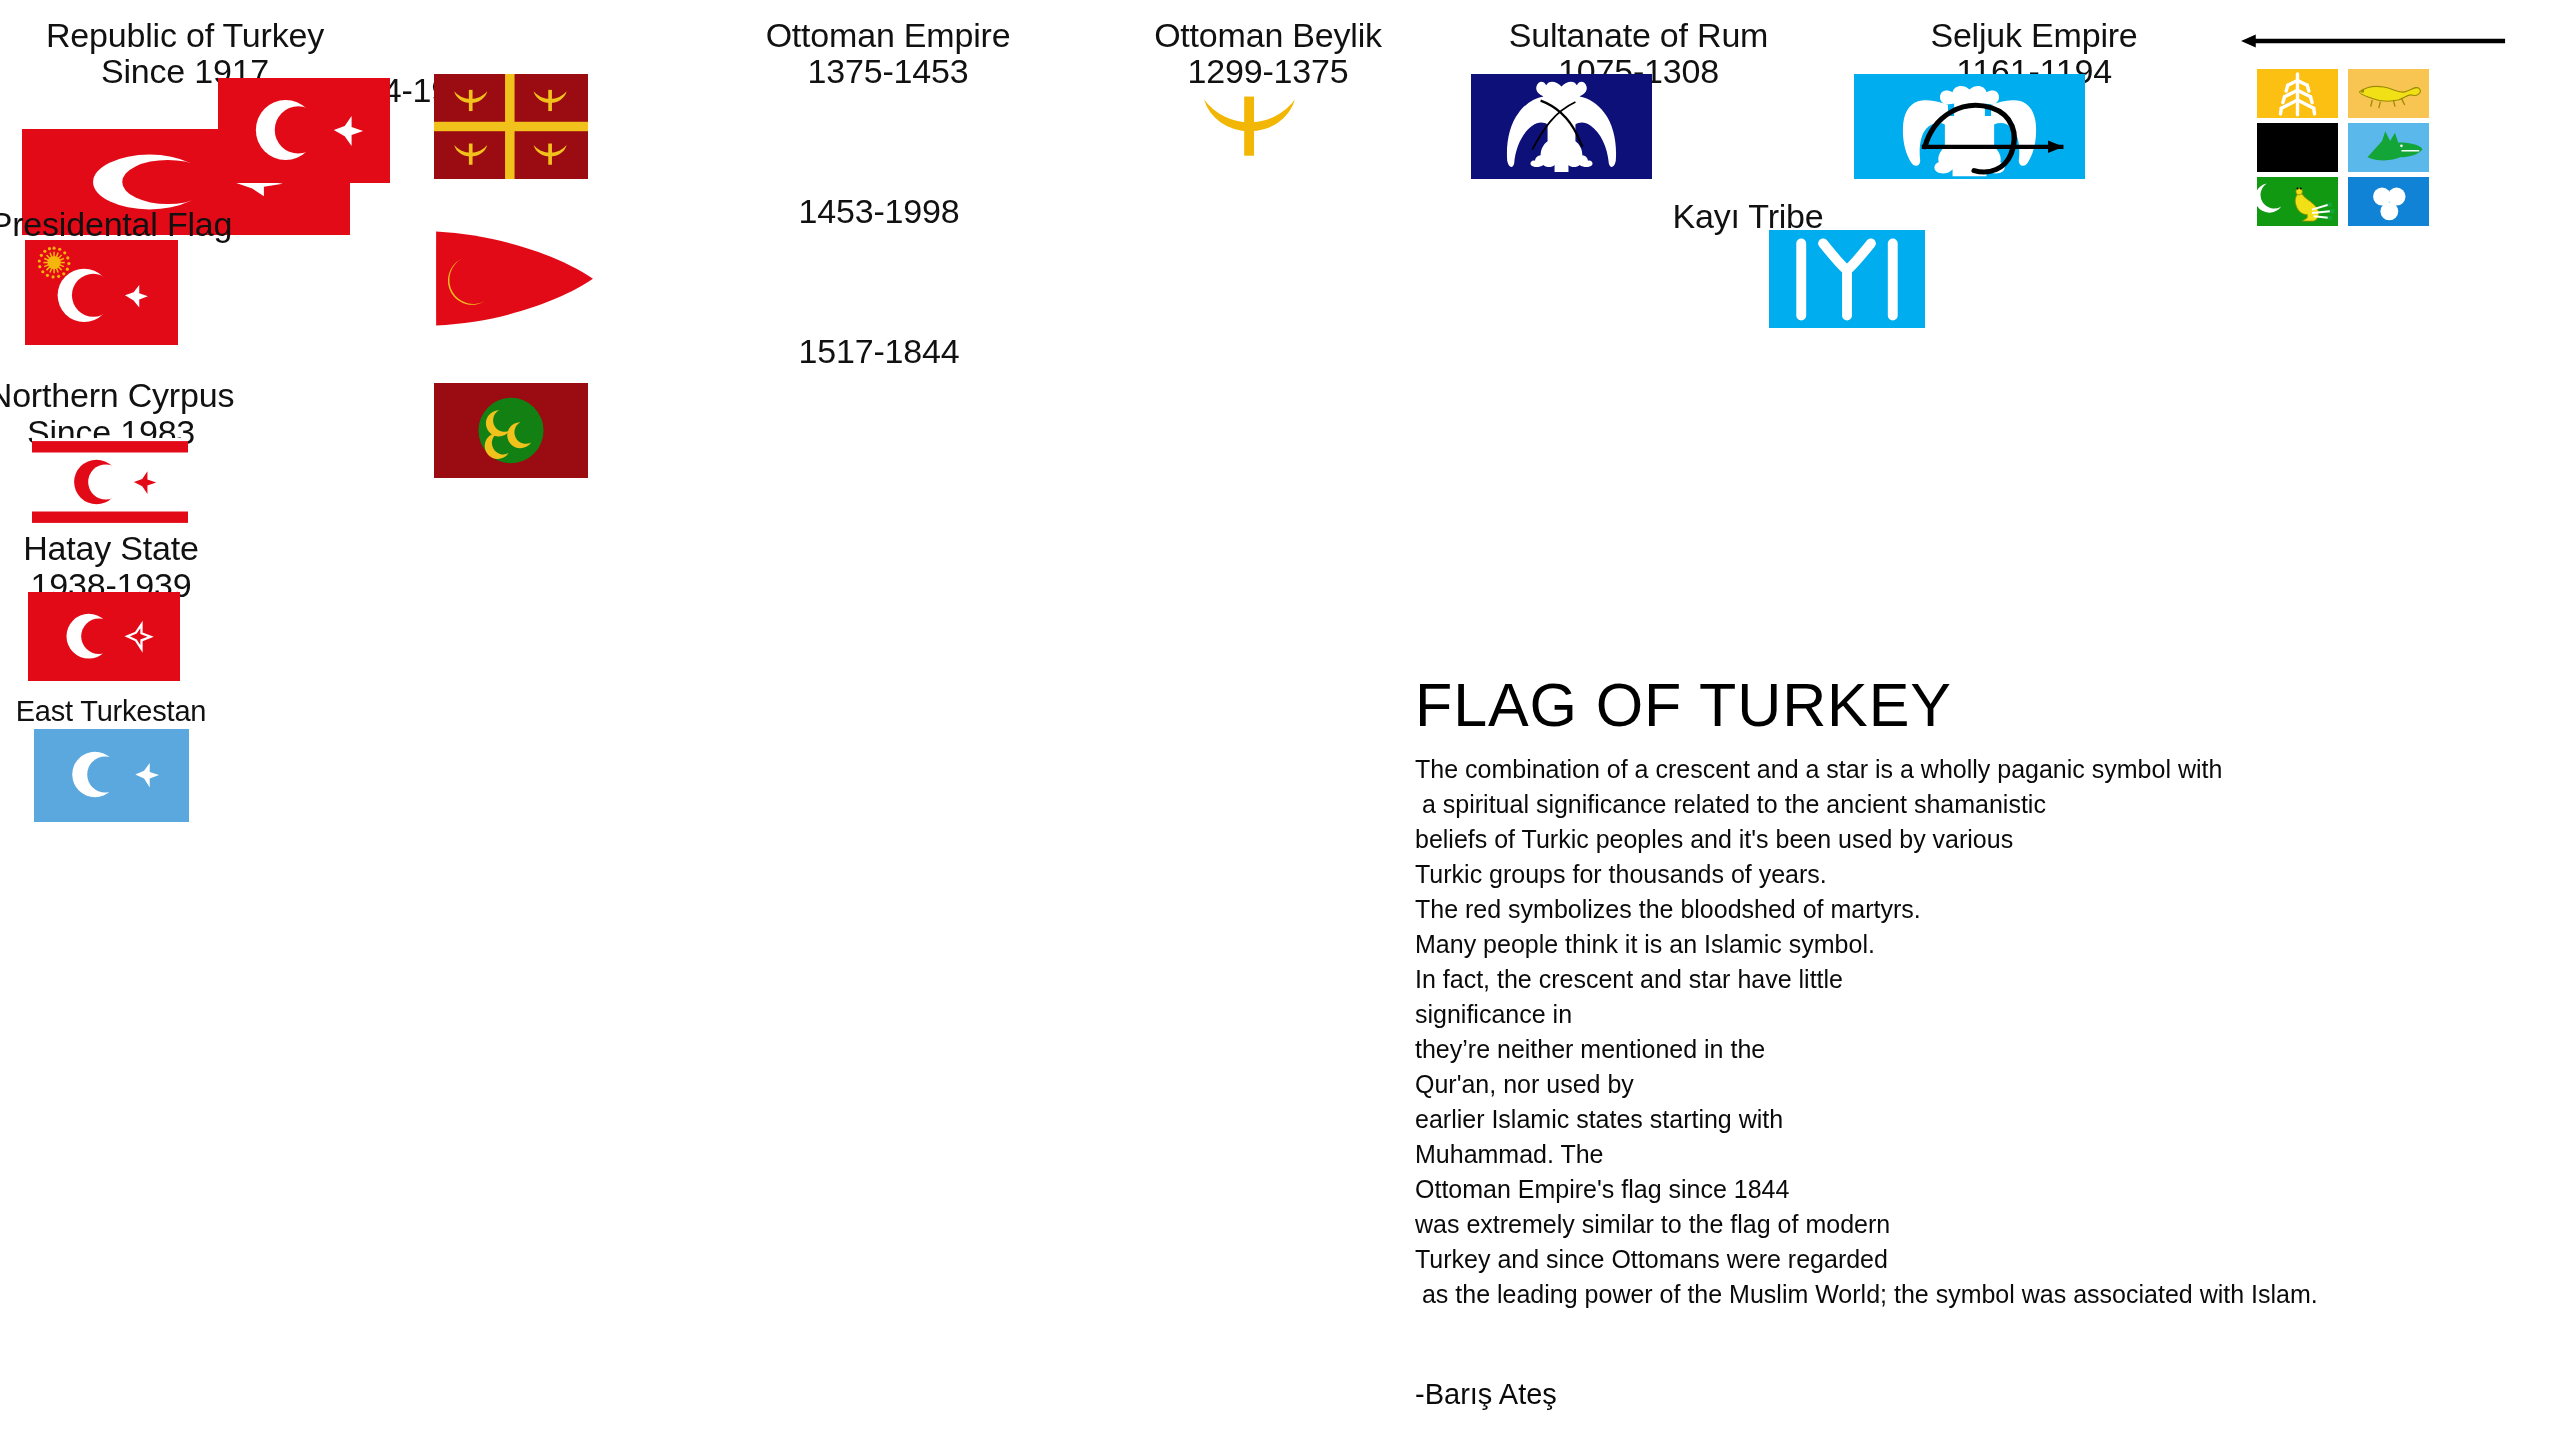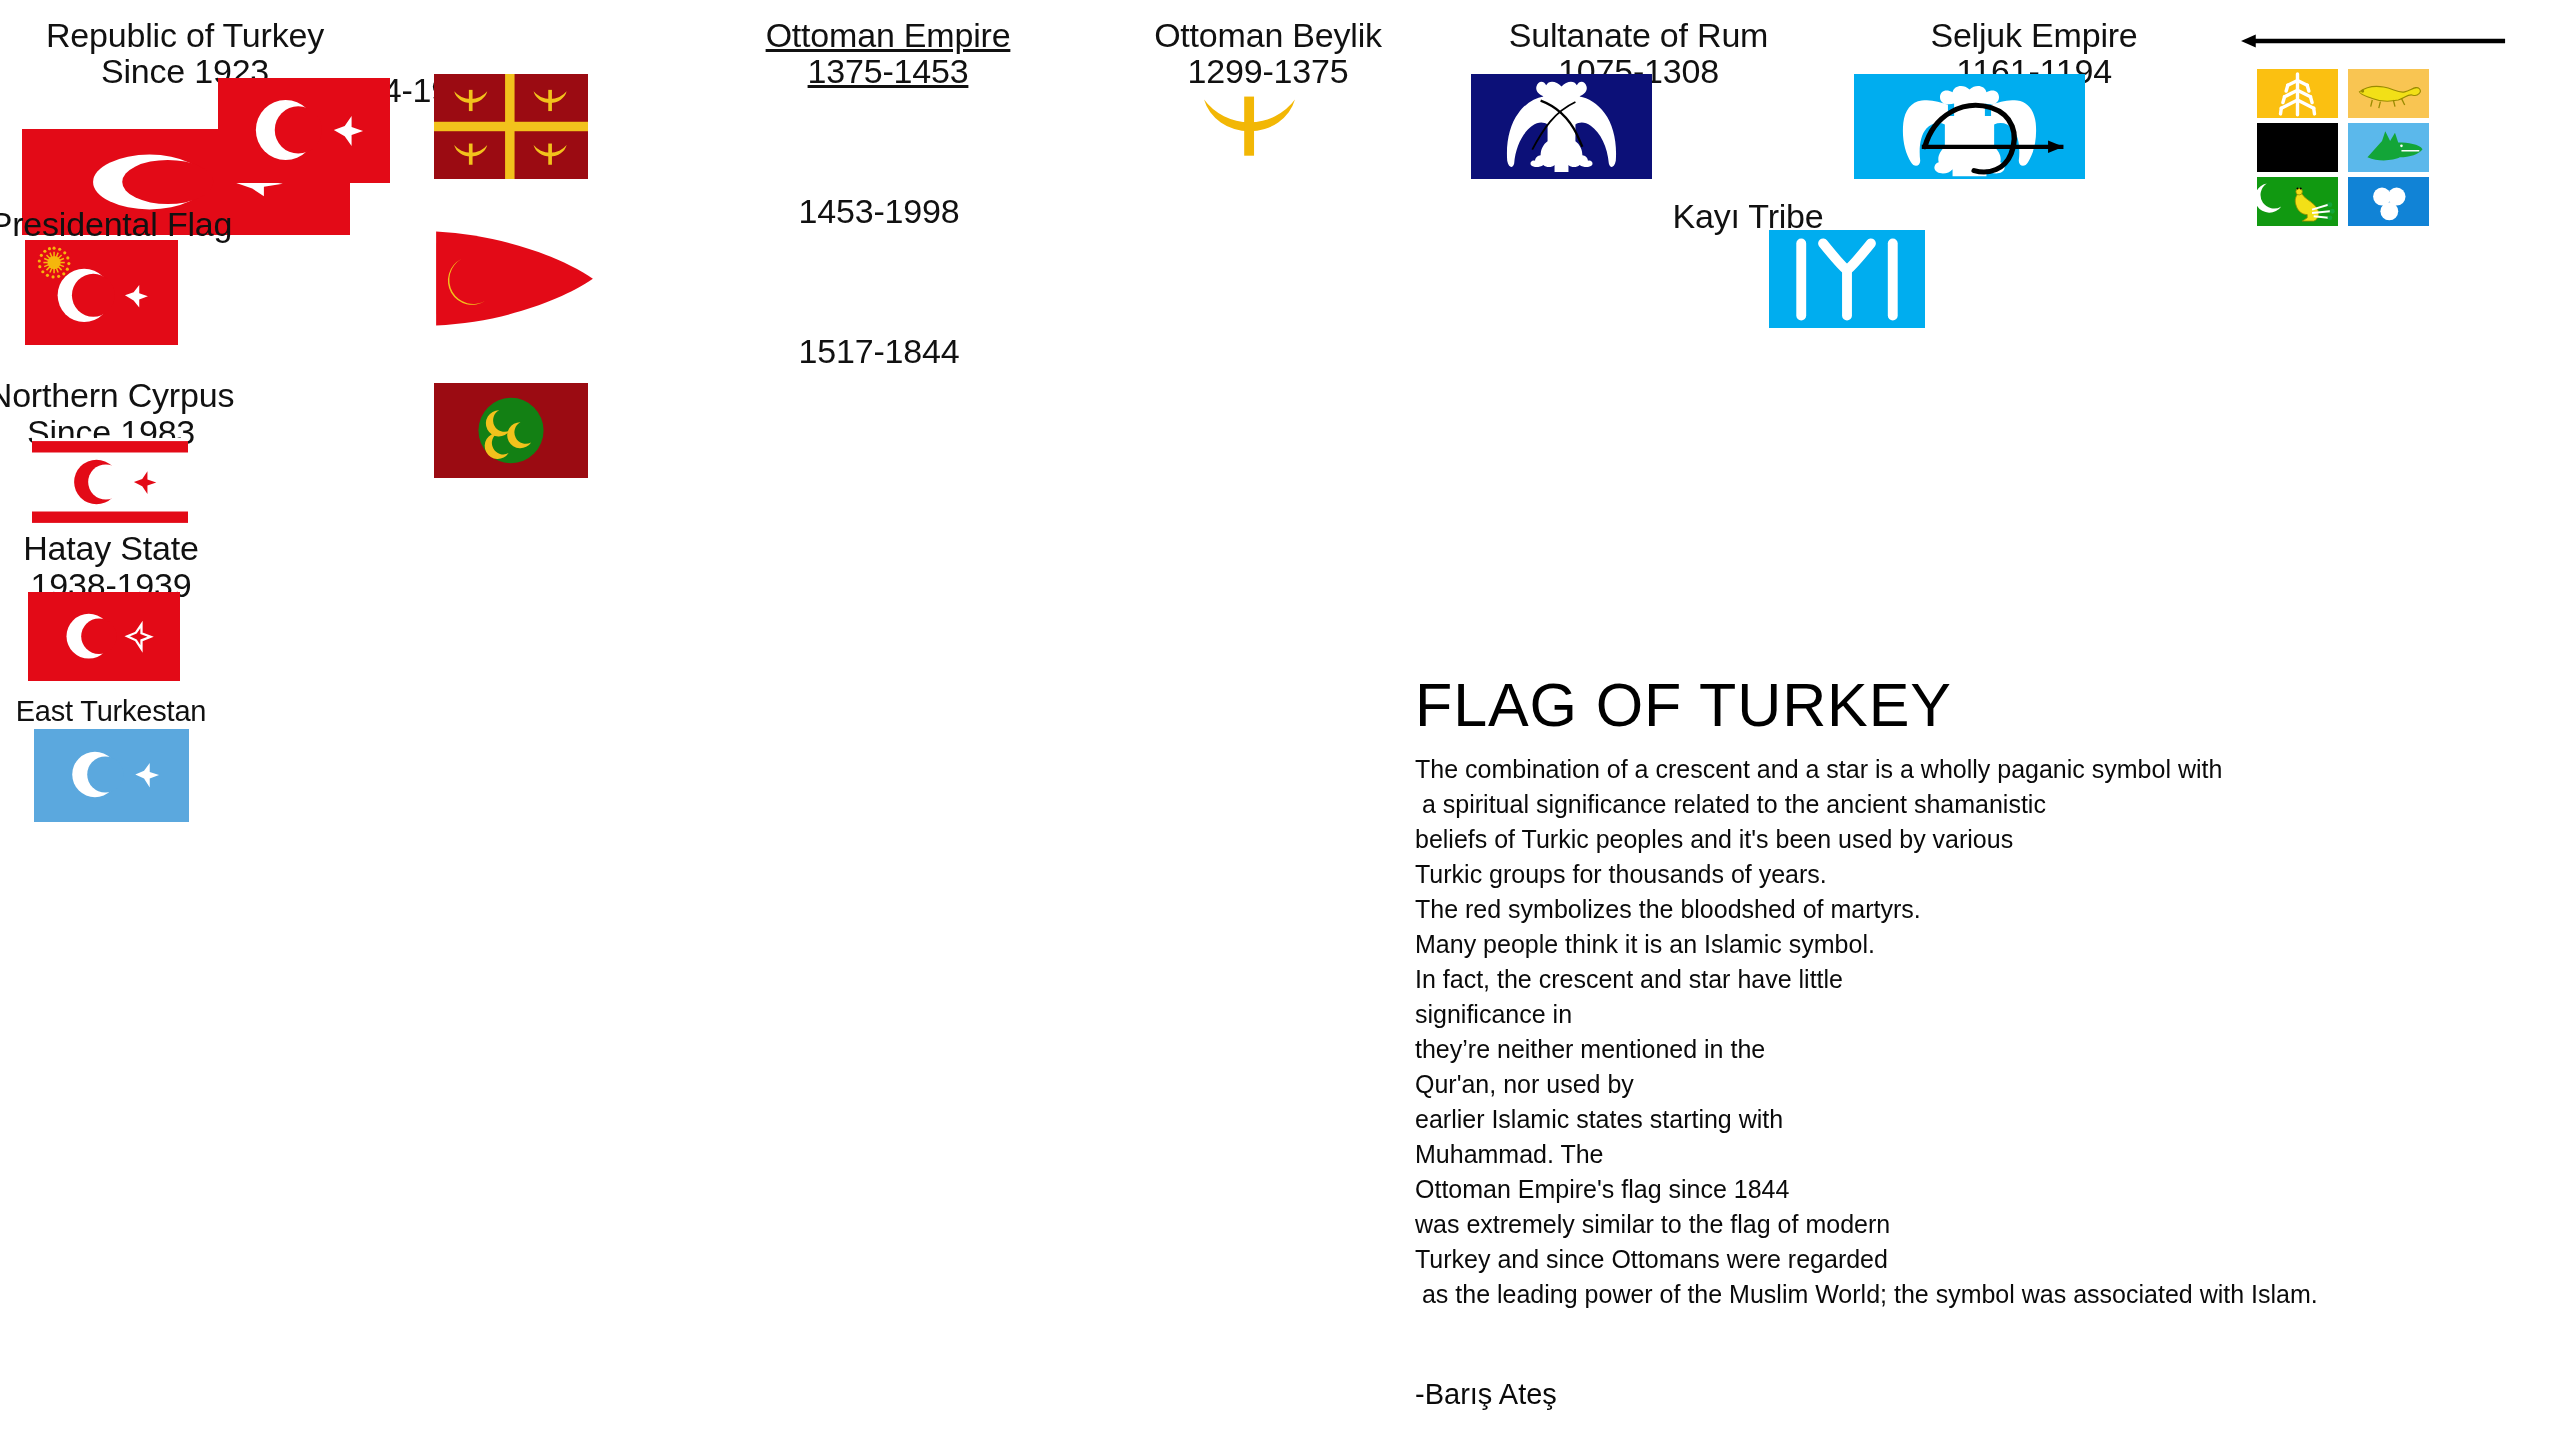--- a/index.html
+++ b/index.html
@@ -34,25 +34,25 @@
   #signature{position:absolute;font-size:29px;color:#0a0a0a;}
 
   
   .mini{position:absolute;overflow:hidden;}
   .arrow-wrap{position:absolute;}
 </style>
 </head>
 <body>
 
 <div class="cap abs" style="left:0px;top:16.7px;width:370px;">Republic of Turkey
-Since 1923</div>
+Since 1917</div>
 
 <div class="cap abs" style="left:222px;top:72px;width:370px;">1844-1923</div>
 
-<div class="cap abs" style="left:703px;top:16.7px;width:370px;text-decoration:underline;">Ottoman Empire
+<div class="cap abs" style="left:703px;top:16.7px;width:370px;">Ottoman Empire
 1375-1453</div>
 
 <div class="cap abs" style="left:1083px;top:16.7px;width:370px;">Ottoman Beylik
 1299-1375</div>
 
 <div class="cap abs" style="left:1444px;top:16.7px;width:389px;text-align:center;">Sultanate of Rum
 1075-1308</div>
 
 <div class="cap abs" style="left:1849px;top:16.7px;width:370px;">Seljuk Empire
 1161-1194</div>

